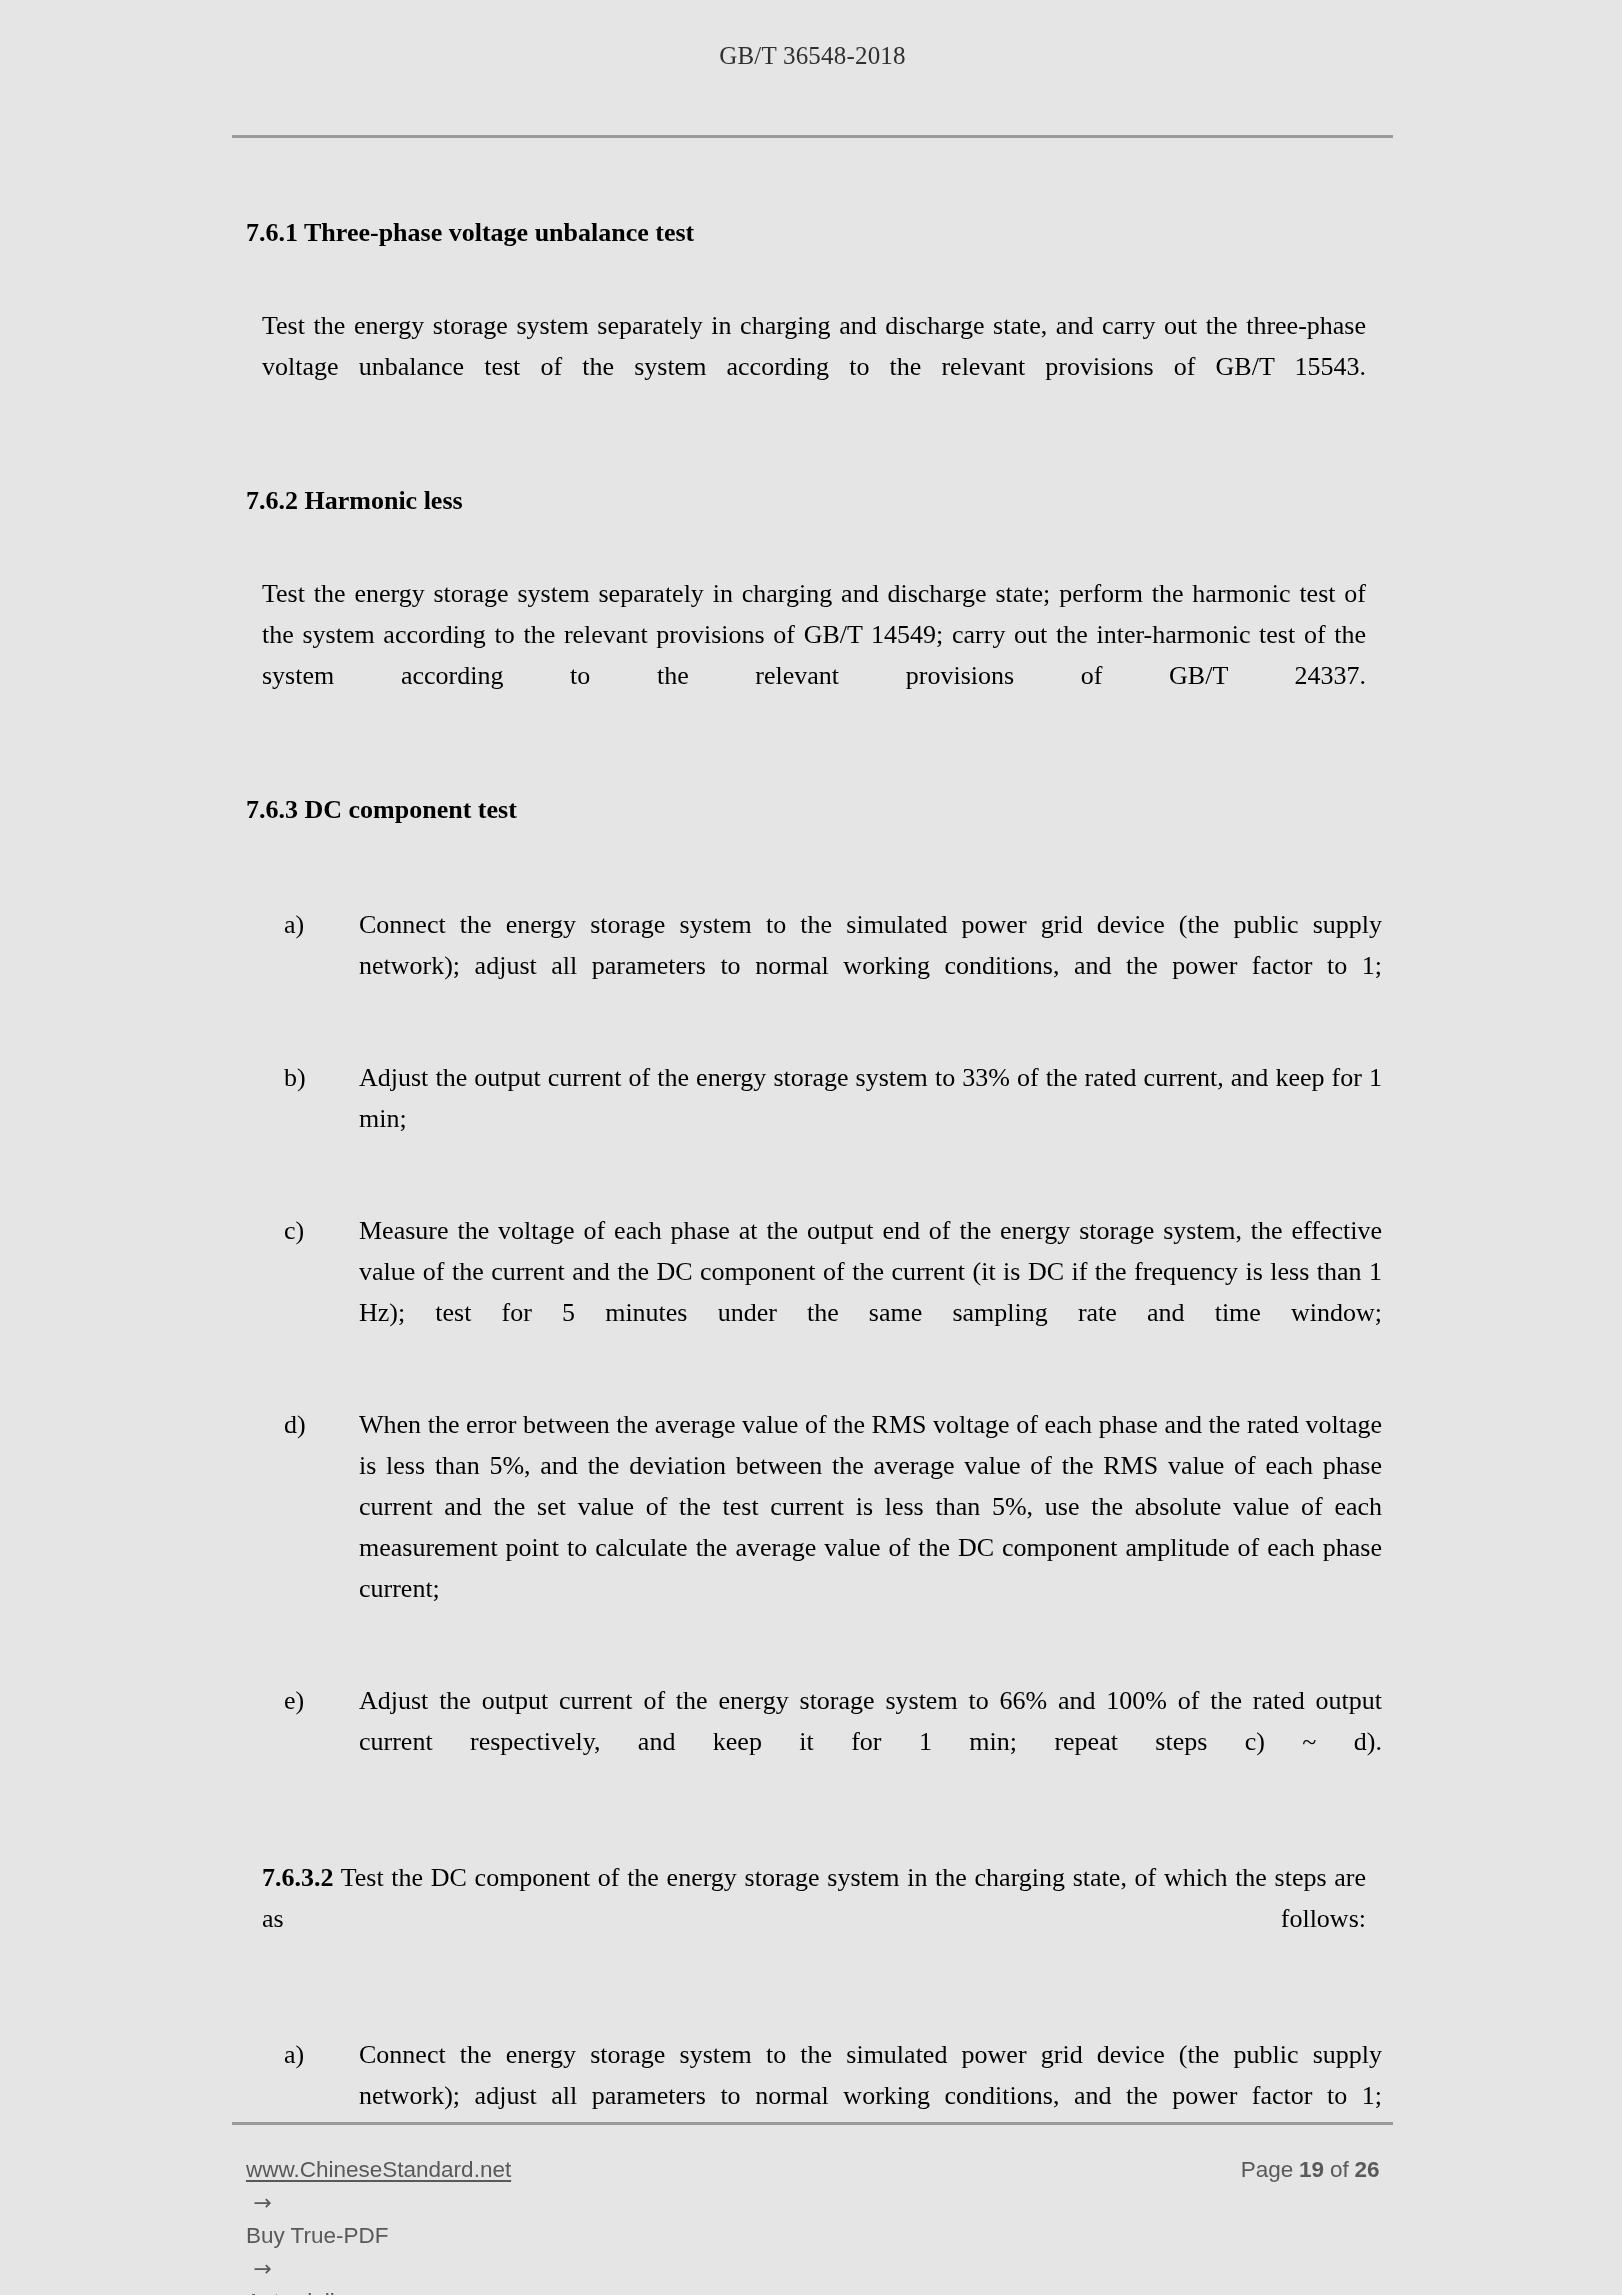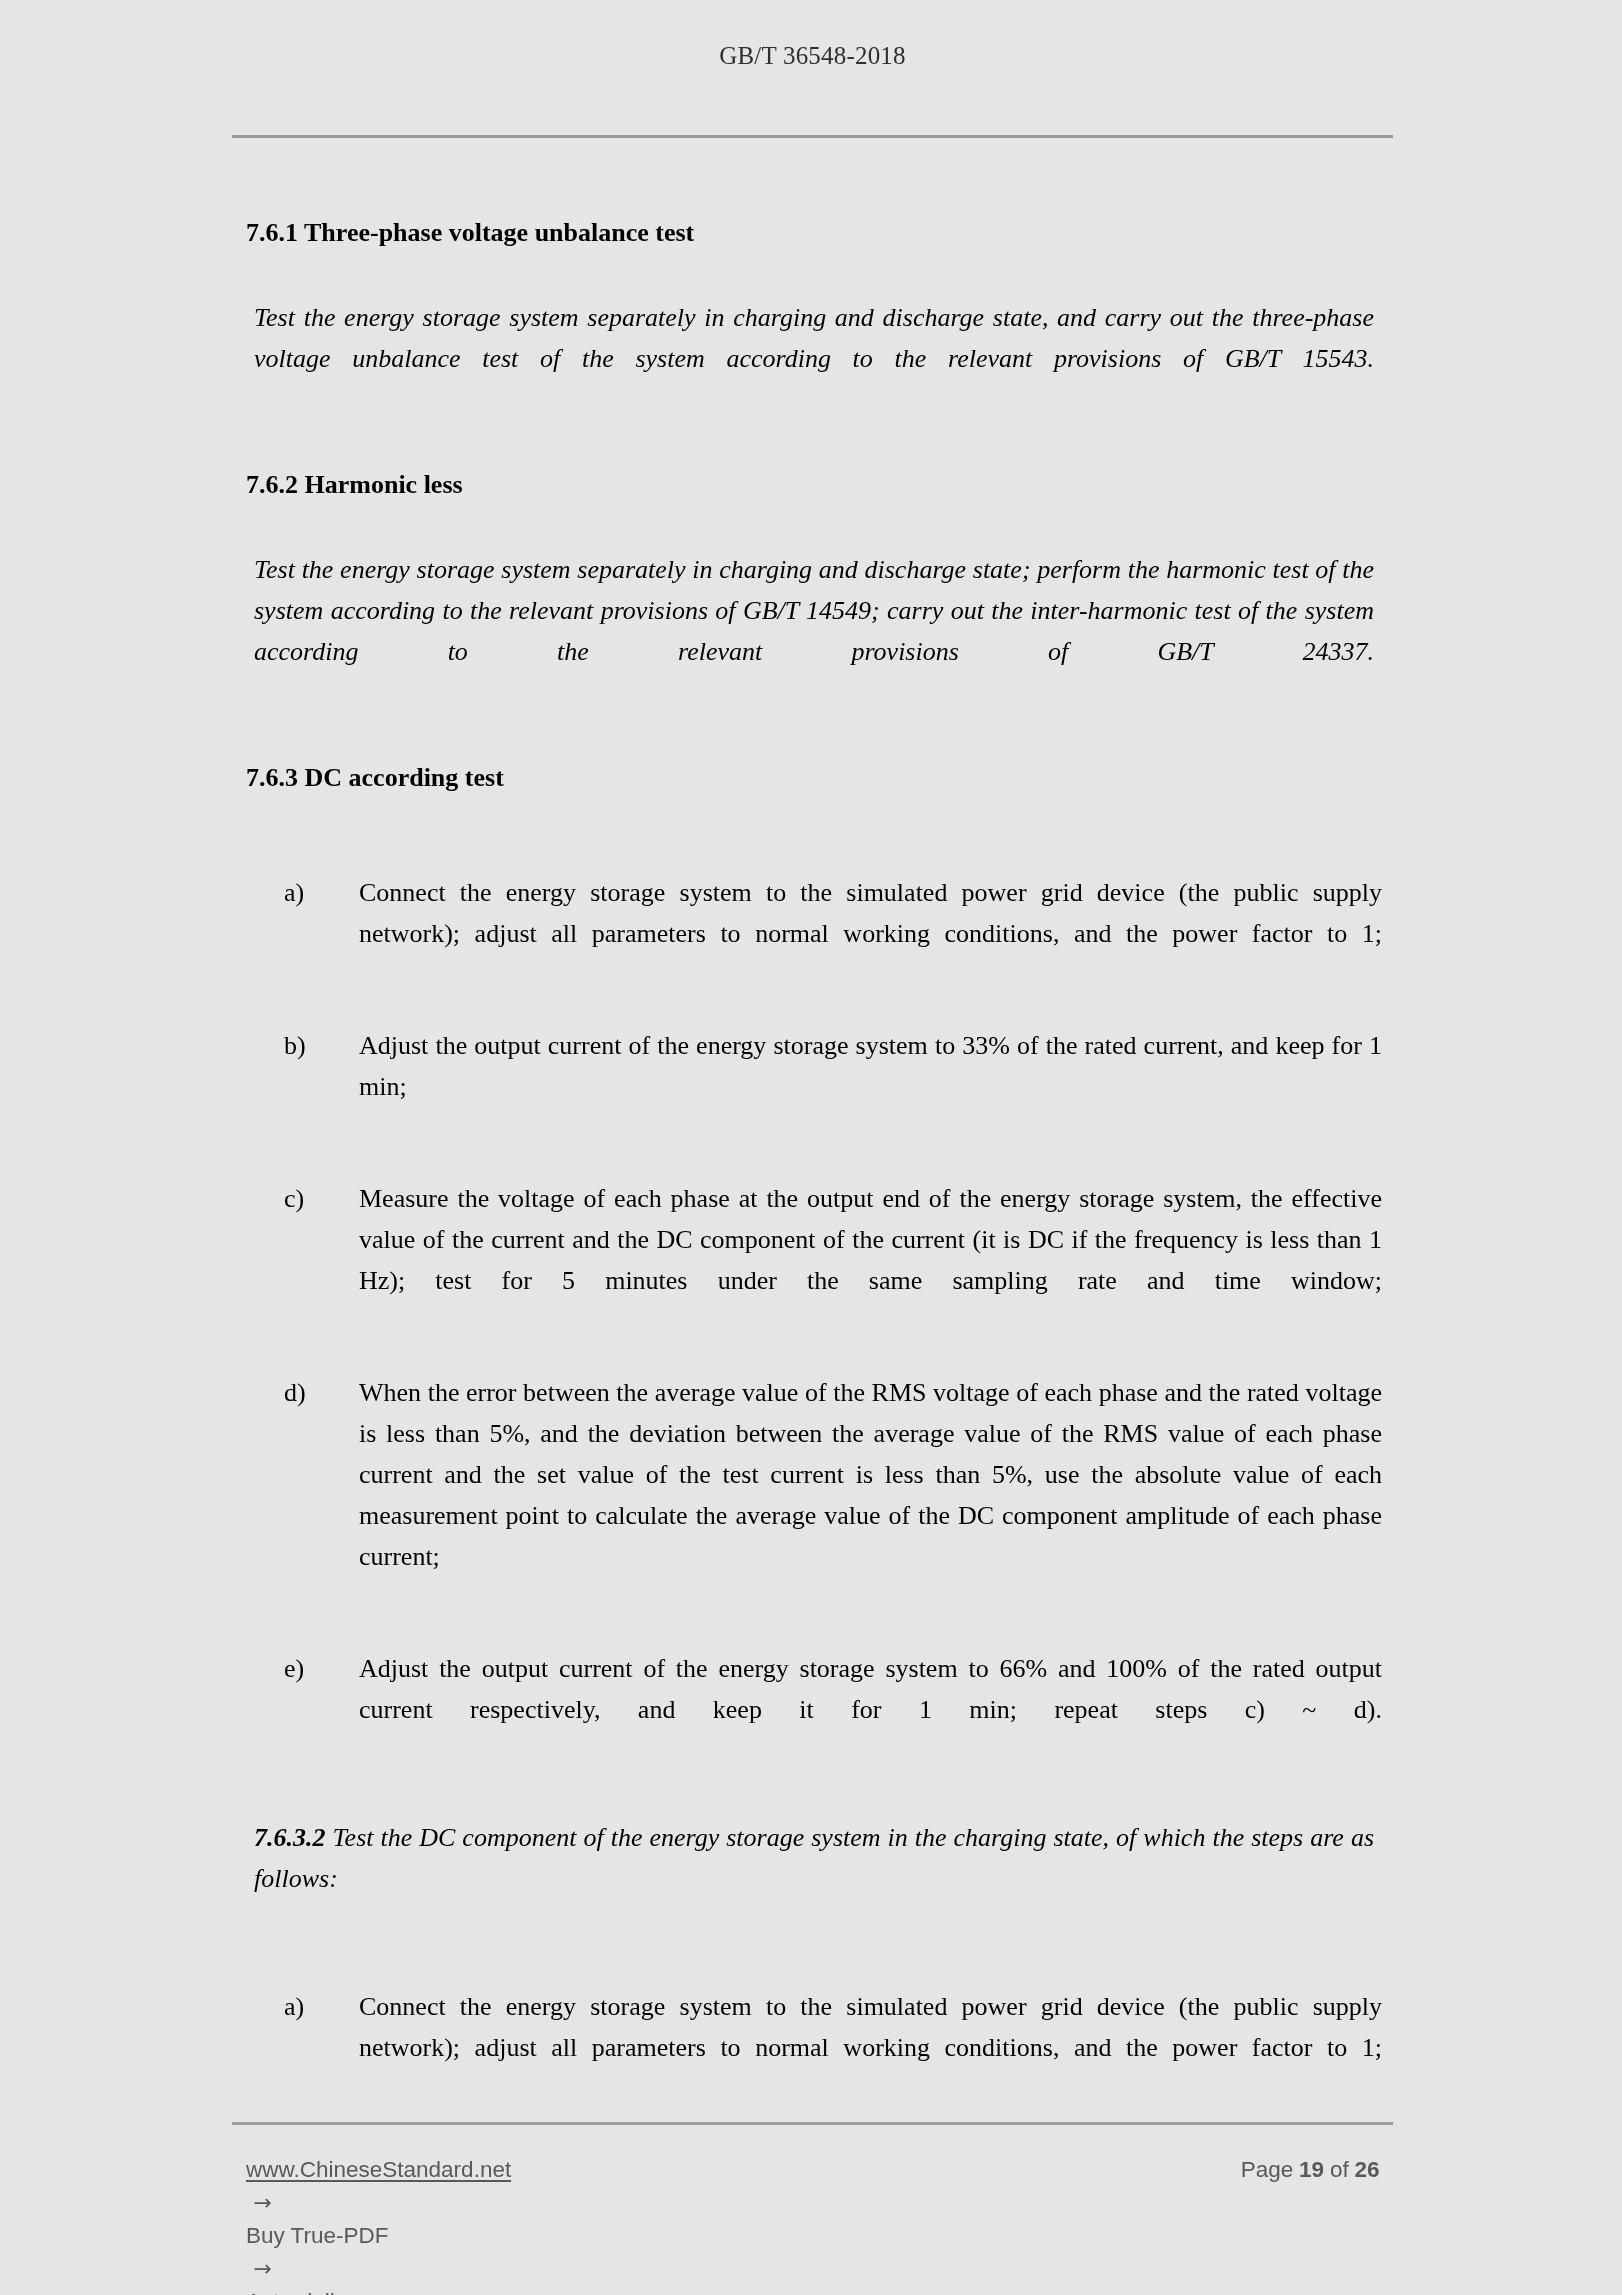--- a/index.html
+++ b/index.html
@@ -64,22 +64,21 @@
   .h-sub {
     font-size: 26px;
   }
 
   .para {
     font-size: 26px;
     line-height: 41px;
     color: #000000;
     text-align: justify;
     text-justify: inter-word;
-    margin: 8px;
-    font-style: italic;
+    margin: 16px;
   }
   .para .lead {
     font-weight: bold;
   }
 
   .spacer-lg { height: 43px; }
   .spacer-md { height: 38px; }
 
   
   .list {
@@ -198,21 +197,21 @@
     <div class="spacer-md"></div>
 
     <div class="heading h-sub">7.6.2 Harmonic less</div>
 
     <div class="spacer-md"></div>
 
     <p class="para">Test the energy storage system separately in charging and discharge state; perform the harmonic test of the system according to the relevant provisions of GB/T 14549; carry out the inter-harmonic test of the system according to the relevant provisions of GB/T 24337.</p>
 
     <div class="spacer-md"></div>
 
-    <div class="heading h-sub">7.6.3 DC according test</div>
+    <div class="heading h-sub">7.6.3 DC component test</div>
 
     <div class="spacer-md"></div>
 
 
     <div class="spacer-md"></div>
 
     <ul class="list">
       <li class="list-item">
         <span class="marker">a)</span>
         <span class="body-text">Connect the energy storage system to the simulated power grid device (the public supply network); adjust all parameters to normal working conditions, and the power factor to 1;</span>

